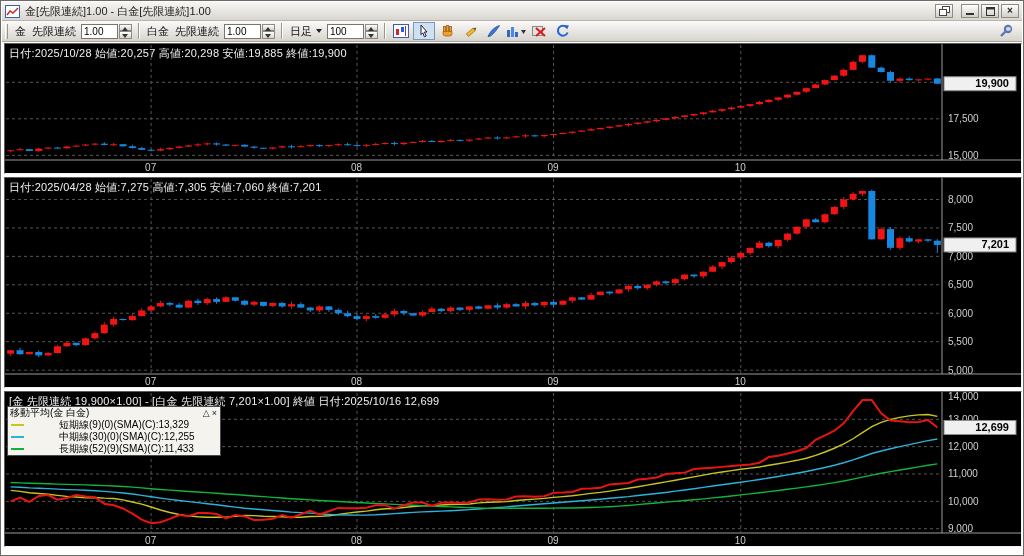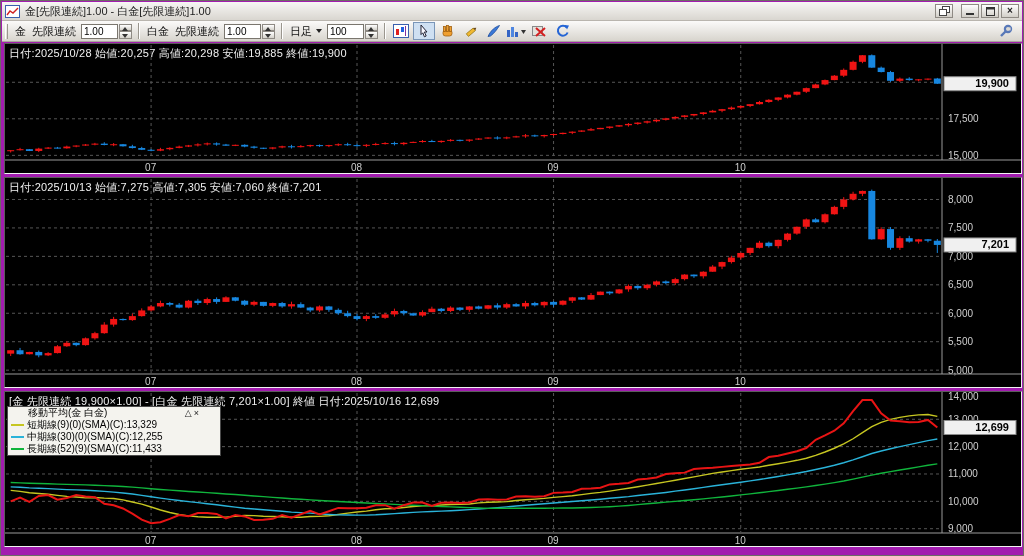--- a/index.html
+++ b/index.html
@@ -1,19 +1,19 @@
 <!DOCTYPE html>
 <html><head>
 <meta charset="utf-8">
 <style>
   * { margin:0; padding:0; box-sizing:border-box; }
   html,body { width:1024px; height:556px; font-family:"Liberation Sans","DejaVu Sans",sans-serif; }
   body { background:#9a9a9a; overflow:hidden; }
   .window { position:absolute; left:0; top:0; width:1024px; height:556px;
-            background:#a21caf; border:1px solid #6d6a66; }
+            background:#ffffff; border:1px solid #6d6a66; }
   
   .titlebar { position:absolute; left:1px; top:1px; right:1px; height:19px;
               background:linear-gradient(#f7f6f4,#d9d6d0);
               border-bottom:1px solid #b9b5ae; display:flex; align-items:center; padding:0 3px; }
   .title-icon { width:16px; height:14px; margin-right:4px; display:flex; align-items:center; }
   .title-text { font-size:11px; color:#1c1c1c; }
   .win-btns { margin-left:auto; display:flex; gap:2px; }
   .wbtn { width:18px; height:14px; border:1px solid #8e8a84; background:linear-gradient(#ffffff,#d2cfc8);
           display:flex; align-items:center; justify-content:center; font-size:10px; color:#222; line-height:1; }
   .wbtn.first { margin-right:6px; }
@@ -38,24 +38,24 @@
   .toolbar-right { margin-left:auto; display:flex; align-items:center; padding-right:4px; }
   
   .panel { position:absolute; left:3px; width:1018px; background:#000;
            border:1px solid #5c5c5c; border-bottom-color:#f2f2f2; border-right-color:#f2f2f2; overflow:hidden; }
   .panel-1 { top:42px; height:131px; }
   .panel-2 { top:176px; height:211px; }
   .panel-3 { top:390px; height:156px; }
   .plot-host { position:absolute; inset:0; }
   .info-text { position:absolute; left:4px; top:2px; font-size:11px; color:#f0f0f0; white-space:nowrap; letter-spacing:0.2px; }
   .legend { position:absolute; left:2px; top:14px; width:214px; background:#f4f3ee; border:1px solid #4a4a4a; font-size:10px; color:#000; }
-  .legend-title { display:flex; align-items:center; padding:0 20px; height:12px; }
+  .legend-title { display:flex; align-items:center; padding:0 2px; height:12px; }
   .legend-title .lg-sp { flex:1; }
   .lg-btn { font-size:9px; line-height:1; padding:0 1px; color:#222; }
-  .legend-row { display:flex; align-items:center; padding:0 3px; height:12px; white-space:nowrap; }
+  .legend-row { display:flex; align-items:center; padding:0 3px; height:12px; white-space:nowrap;gap:32px; }
   .swatch { display:inline-block; width:13px; height:2px; margin-right:3px; flex:none; }
   svg text { font-family:"Liberation Sans","DejaVu Sans",sans-serif; }
 </style>
 </head>
 <body>
 
 <div class="window">
 
   <div class="titlebar">
     <span class="title-icon">
@@ -650,21 +650,21 @@
             <line x1="922.9599999999999" y1="61.164326176864876" x2="922.9599999999999" y2="64.301175214452" stroke="#1787e0"></line>
             <rect x="919.4599999999999" y="61.3049853372434" width="7" height="1.4222873900293251" fill="#1787e0"></rect>
             <line x1="932.3199999999999" y1="61.02052785923754" x2="932.3199999999999" y2="74.95894428152492" stroke="#1787e0"></line>
             <rect x="928.8199999999999" y="62.72727272727273" width="7" height="4.209970674486804" fill="#1787e0"></rect>
           </g>
           <g>
             <rect x="939" y="59.93724340175953" width="72" height="14" fill="#f0f0f0" stroke="#8a8a8a"></rect>
             <text x="1004" y="70.43724340175953" fill="#000" font-size="11" font-weight="bold" text-anchor="end">7,201</text>
           </g>
         </svg></div>
-    <div class="info-text">日付:2025/10/13 始値:7,275 高値:7,305 安値:7,060 終値:7,201</div>
+    <div class="info-text">日付:2025/04/28 始値:7,275 高値:7,305 安値:7,060 終値:7,201</div>
   </div>
 
   <div class="panel panel-3">
     <div class="plot-host"><svg width="1016" height="154">
           <rect x="0" y="0" width="1016" height="154" fill="#000"></rect>
           <g>
             <text x="943" y="7.5" fill="#cfcfcf" font-size="10">14,000</text>
             <line x1="1" y1="27.26771653543307" x2="937" y2="27.26771653543307" stroke="#565656" stroke-dasharray="3,3"></line>
             <text x="943" y="30.76771653543307" fill="#cfcfcf" font-size="10">13,000</text>
             <line x1="1" y1="54.62992125984252" x2="937" y2="54.62992125984252" stroke="#565656" stroke-dasharray="3,3"></line>

